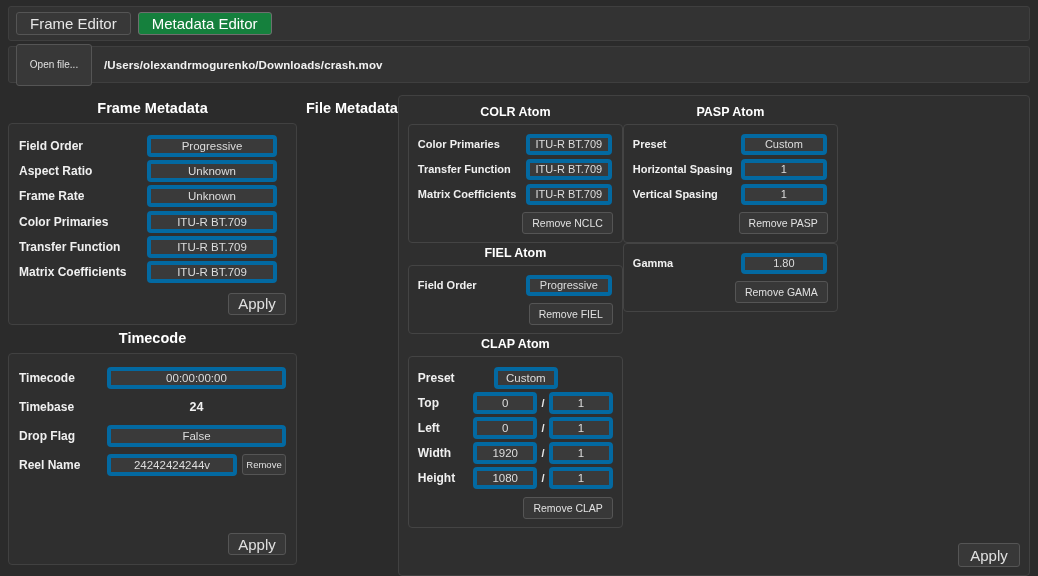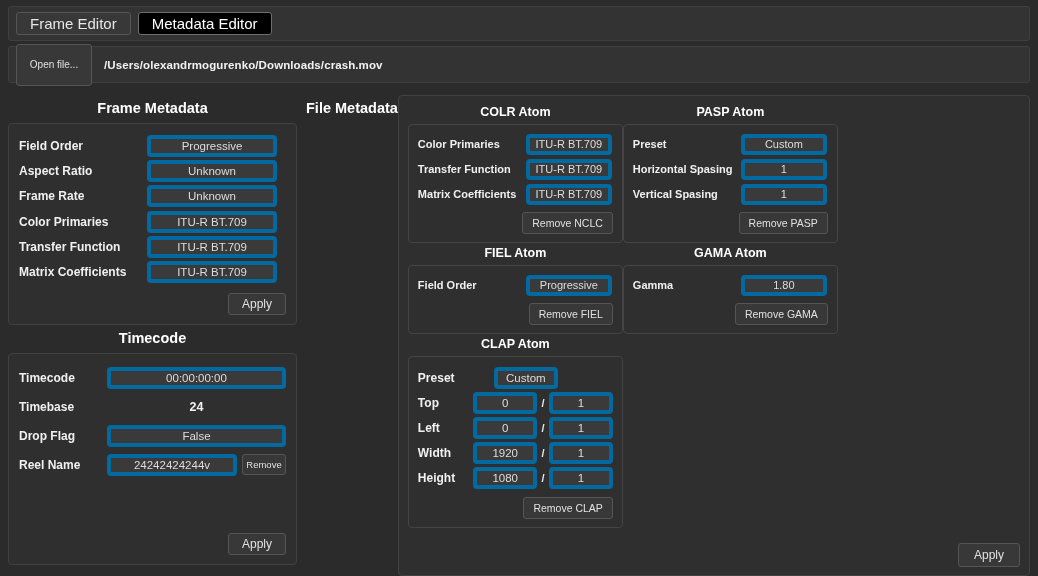--- a/index.html
+++ b/index.html
@@ -16,21 +16,21 @@
   .bar {
     background: #333333;
     border: 1px solid #3f3f3f;
     border-radius: 3px;
   }
   .btn {
     background: #383838;
     border: 1px solid #555555;
     border-radius: 3px;
     color: #e0e0e0;
-    font-size: 12px;
+    font-size: 15px;
     display: flex; align-items: center; justify-content: center;
     cursor: pointer;
     white-space: nowrap;
   }
   .field {
     background: #3a3a3a;
     border: 4px solid #0369a1;
     border-radius: 4px;
     color: #dddddd;
     font-size: 11.5px;
@@ -56,21 +56,21 @@
     height: 23px; padding: 0 13px;
     border-radius: 3px;
     border: 1px solid #555555;
     background: #383838;
     color: #e6e6e6;
     font-size: 15px;
     display: flex; align-items: center; justify-content: center;
     cursor: pointer;
   }
   .tab.selected {
-    background: #000000;
+    background: #15803d;
     border-color: #6e6e6e;
     color: #ffffff;
   }
 
   
   .pathbar {
     height: 37px; margin-top: 5px;
     display: flex; align-items: center;
     padding: 0 7px; gap: 12px;
   }
@@ -325,21 +325,20 @@
               </div>
               <div class="atom-apply">
                 <div class="btn remove-btn">
                   <span>Remove FIEL</span>
                 </div>
               </div>
             </div>
           </div>
 
           <div class="atom-col">
-            <div class="subsection-title">GAMA Atom</div>
             <div class="atom-box">
               <div class="row">
                 <span class="lbl">Gamma</span>
                 <div class="field">1.80</div>
               </div>
               <div class="atom-apply">
                 <div class="btn remove-btn">
                   <span>Remove GAMA</span>
                 </div>
               </div>

